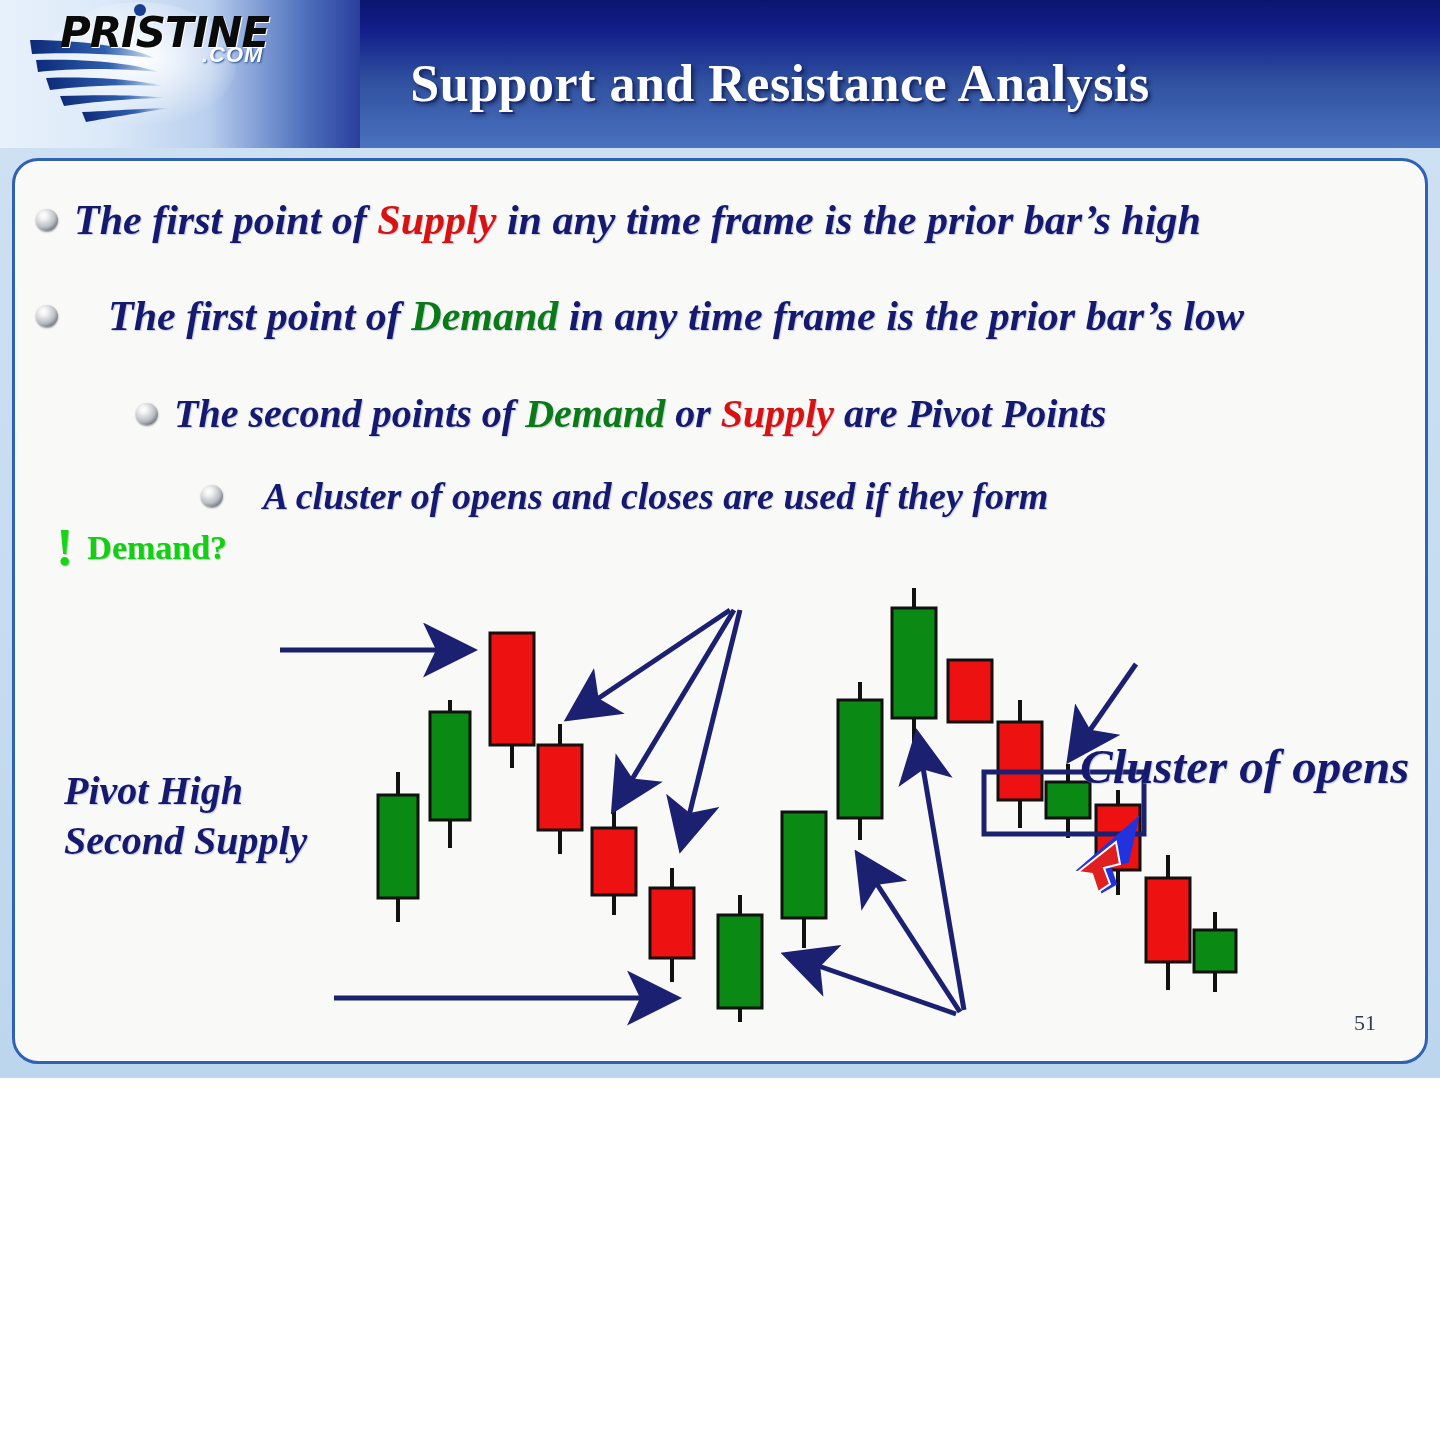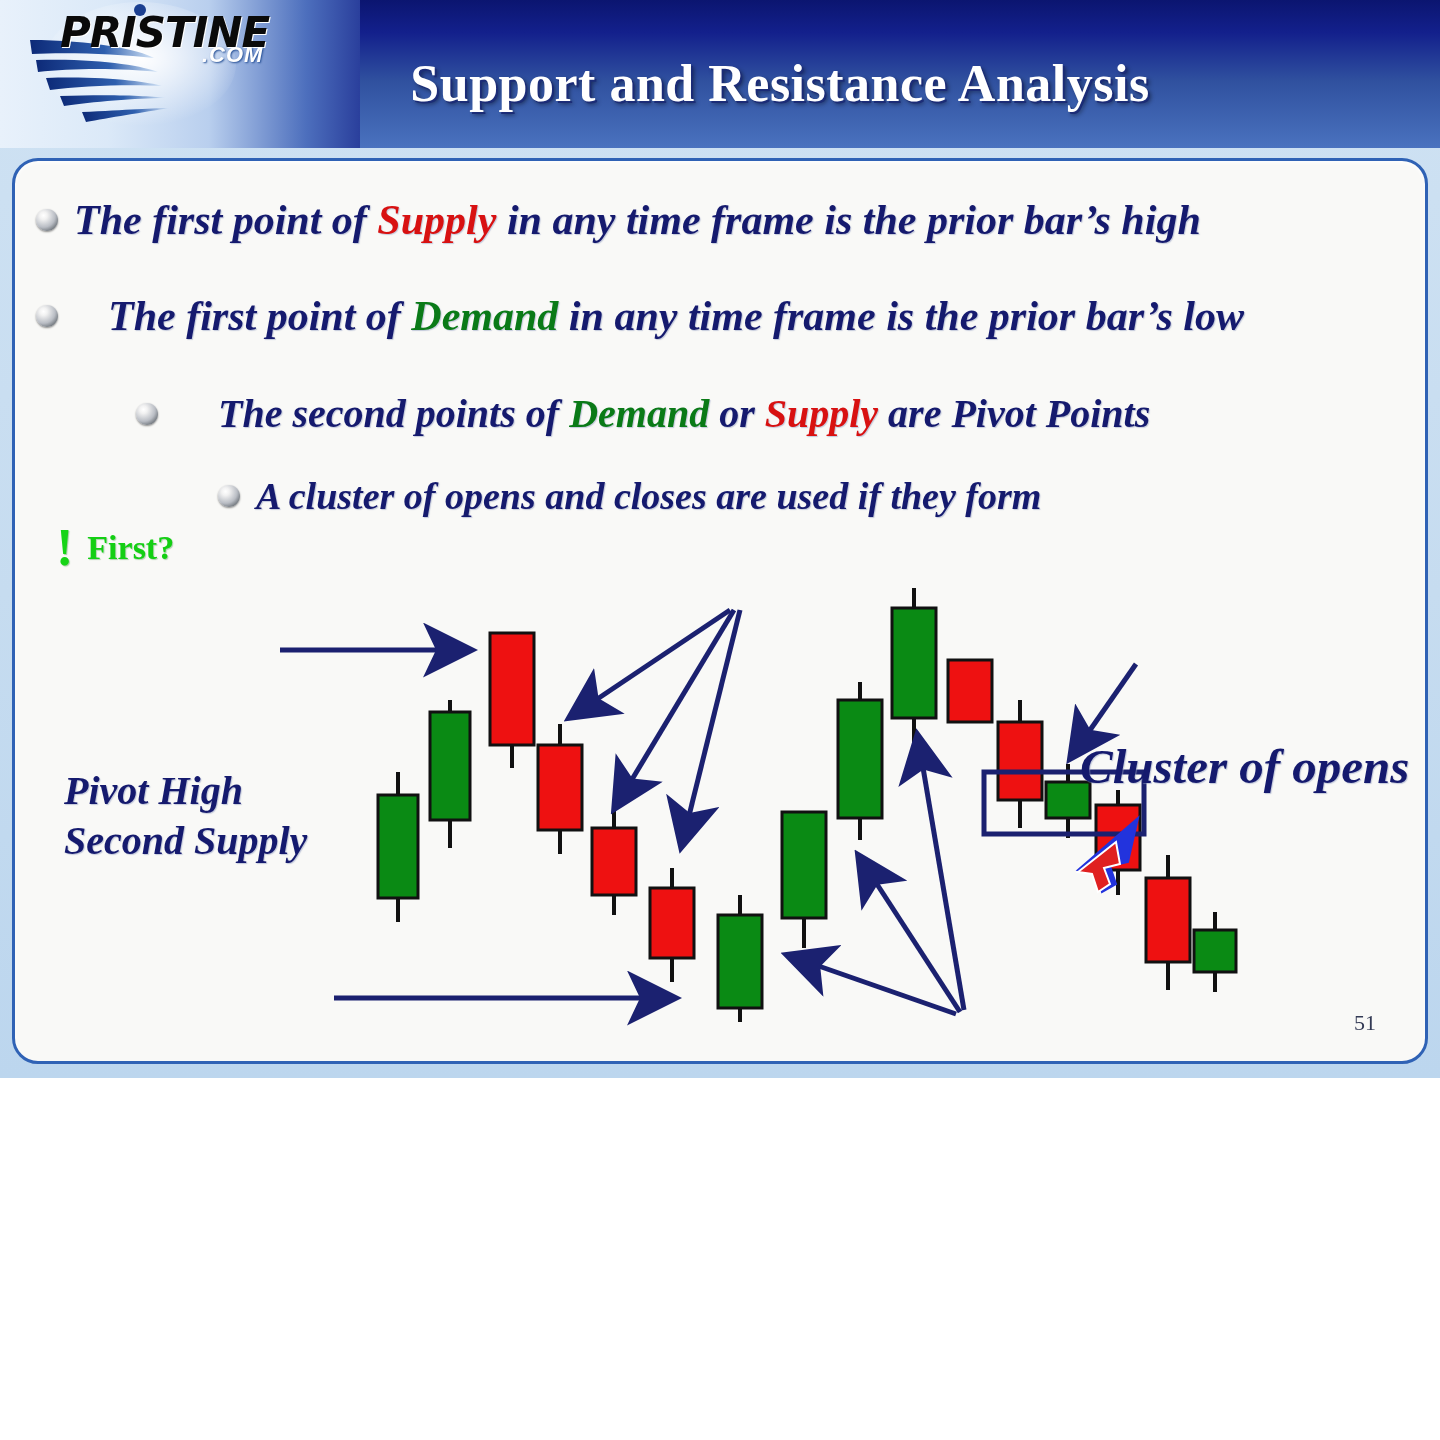--- a/index.html
+++ b/index.html
@@ -73,22 +73,22 @@
     font-family:"Liberation Serif", serif;
     font-weight:bold;font-style:italic;
     color:#151a6e;
     text-shadow:1px 1px 1px rgba(160,170,200,.6);
   }
   .hl-supply{color:#d81111;}
   .hl-demand{color:#0a7a17;}
 
   .b1{left:36px;top:196px;}      .b1 .btext{font-size:42px;}
   .b2{left:36px;top:292px;}      .b2 .btext{font-size:42px;margin-left:34px;}
-  .b3{left:136px;top:390px;gap:44px;}     .b3 .btext{font-size:40px;}
-  .b4{left:218px;top:474px;}     .b4 .btext{font-size:38px;}
+  .b3{left:136px;top:390px;}     .b3 .btext{font-size:40px;}
+  .b4{left:201px;top:474px;gap:24px;}     .b4 .btext{font-size:38px;}
 
   
   .always{
     position:absolute;left:56px;top:524px;display:flex;align-items:center;
   }
   .excl{
     font-family:"Liberation Serif", serif;
     font-weight:bold;font-size:52px;color:#16d416;
     line-height:.92;margin-right:14px;
     text-shadow:1px 1px 1px rgba(0,120,0,.35);
@@ -182,21 +182,21 @@
       <span class="btext"><span>The second points of </span><span class="hl-demand">Demand</span><span> or </span><span class="hl-supply">Supply</span><span> are Pivot Points</span></span>
     </div>
 
     <div class="bullet-row b4">
       <span class="ball"></span>
       <span class="btext">A cluster of opens and closes are used if they form</span>
     </div>
 
     <div class="always">
       <span class="excl">!</span>
-      <span class="always-txt">First?</span>
+      <span class="always-txt">Demand?</span>
     </div>
 
     <div class="chartwrap">
       <svg class="chart" viewBox="0 0 1410 900">
         <defs>
           <marker id="ah" markerWidth="11" markerHeight="11" refX="9" refY="5.5" orient="auto">
             <path d="M0,0 L11,5.5 L0,11 L2.6,5.5 Z" fill="#1b2170"></path>
           </marker>
         </defs>
         <g id="candles">

